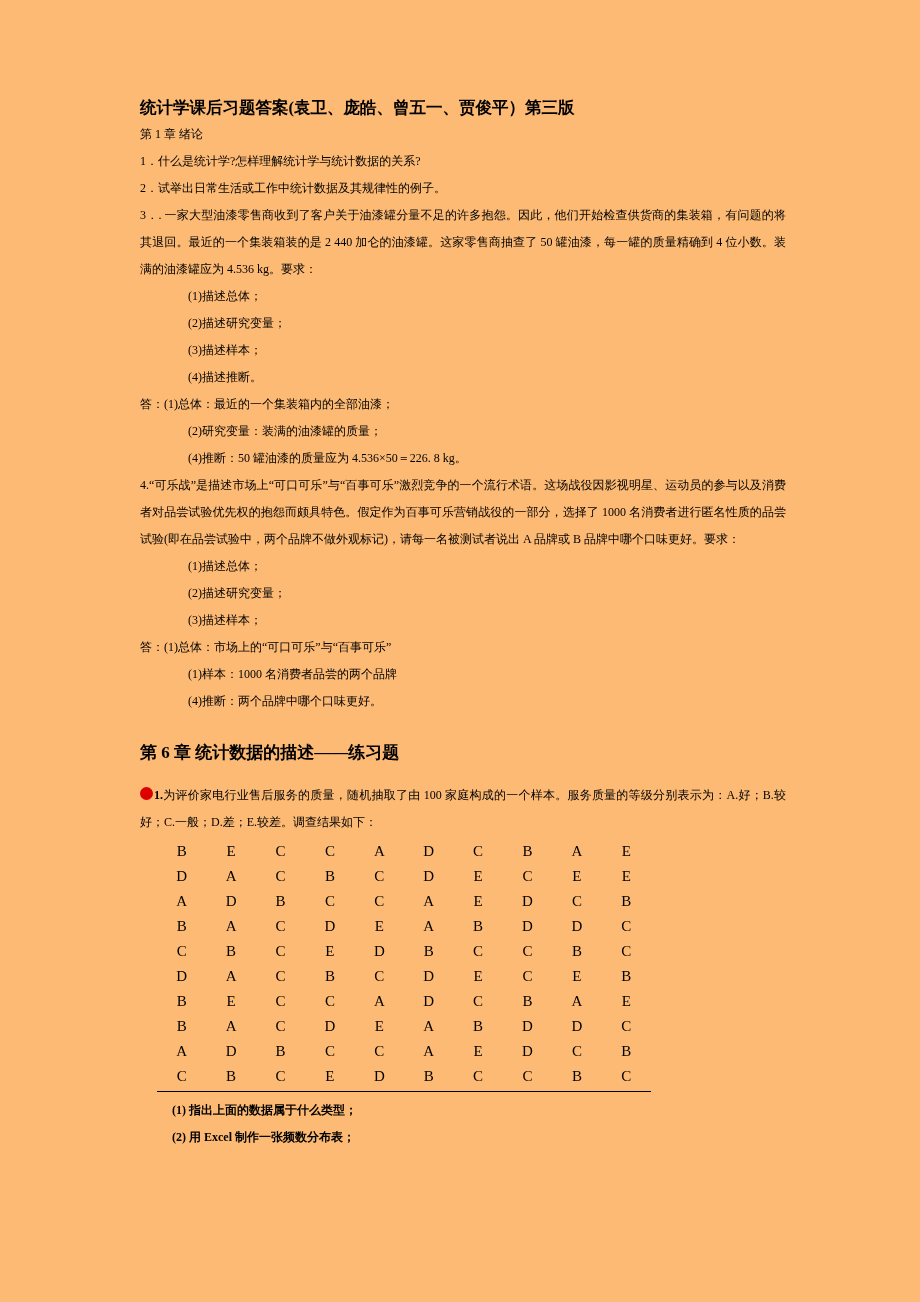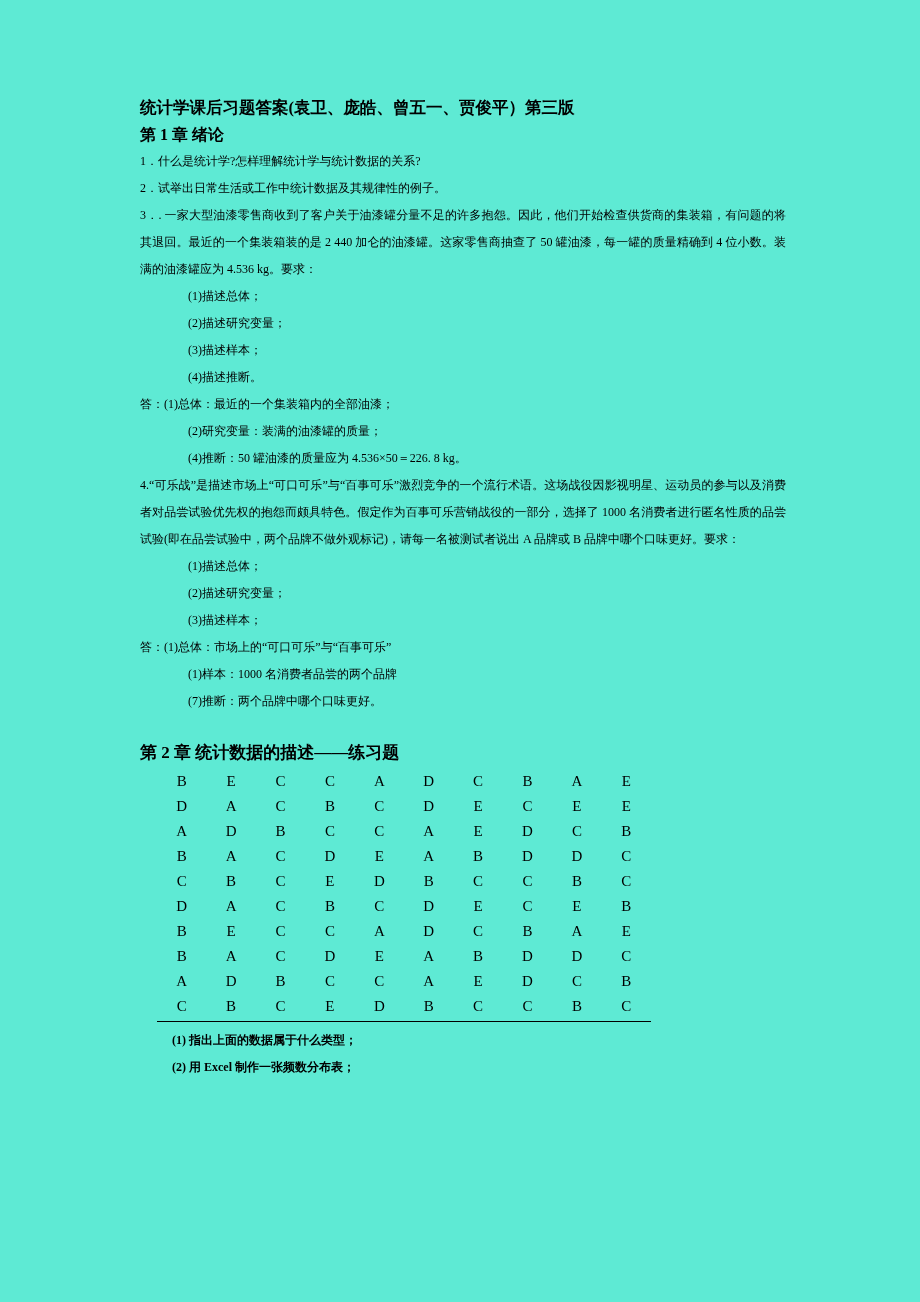--- a/index.html
+++ b/index.html
@@ -4,27 +4,27 @@
 <style>
   * { margin: 0; padding: 0; box-sizing: border-box; }
   html, body { background: #ffffff; }
   body {
     width: 920px; height: 1302px;
     font-family: "Liberation Serif", "DejaVu Serif", serif;
     color: #000;
   }
   .page {
     width: 920px; height: 1302px;
-    background: #5eead4;
+    background: #fdba74;
     padding: 94px 134px 0 140px;
     overflow: hidden;
   }
   p { font-size: 12px; line-height: 27px; }
   .title-line { font-weight: bold; font-size: 16.5px; }
-  .chapter-heading { font-weight: bold; font-size: 16px; }
+  .chapter-heading { font-weight: normal; font-size: 12px; }
   .justify { text-align: justify; }
   .indent { margin-left: 48px; }
   .ch2-heading { font-weight: bold; font-size: 17px; margin-top: 24px; }
   .exercise-intro { margin-top: 16px; text-align: justify; }
   .red-dot {
     display: inline-block; width: 13px; height: 13px;
     border-radius: 50%; background: #dd0000;
     margin-right: 1px; vertical-align: -1px;
   }
   .ex-num { font-weight: bold; }
@@ -59,24 +59,25 @@
   <p class="indent">(2)研究变量：装满的油漆罐的质量；</p>
   <p class="indent">(4)推断：50 罐油漆的质量应为 4.536×50＝226. 8 kg。</p>
 
   <p class="justify">4.“可乐战”是描述市场上“可口可乐”与“百事可乐”激烈竞争的一个流行术语。这场战役因影视明星、运动员的参与以及消费者对品尝试验优先权的抱怨而颇具特色。假定作为百事可乐营销战役的一部分，选择了 1000 名消费者进行匿名性质的品尝试验(即在品尝试验中，两个品牌不做外观标记)，请每一名被测试者说出 A 品牌或 B 品牌中哪个口味更好。要求：</p>
   <p class="indent">(1)描述总体；</p>
   <p class="indent">(2)描述研究变量；</p>
   <p class="indent">(3)描述样本；</p>
 
   <p><span>答：</span><span>(1)总体：市场上的“可口可乐”与“百事可乐”</span></p>
   <p class="indent">(1)样本：1000 名消费者品尝的两个品牌</p>
-  <p class="indent">(7)推断：两个品牌中哪个口味更好。</p>
-
-  <p class="ch2-heading">第 2 章 统计数据的描述——练习题</p>
-
+  <p class="indent">(4)推断：两个品牌中哪个口味更好。</p>
+
+  <p class="ch2-heading">第 6 章 统计数据的描述——练习题</p>
+
+  <p class="exercise-intro"><span class="red-dot"></span><span class="ex-num">1.</span><span>为评价家电行业售后服务的质量，随机抽取了由 100 家庭构成的一个样本。服务质量的等级分别表示为：A.好；B.较好；C.一般；D.差；E.较差。调查结果如下：</span></p>
 
   <div class="letter-table">
       <div class="letter-row">
         <span class="letter-cell">B</span>
         <span class="letter-cell">E</span>
         <span class="letter-cell">C</span>
         <span class="letter-cell">C</span>
         <span class="letter-cell">A</span>
         <span class="letter-cell">D</span>
         <span class="letter-cell">C</span>

